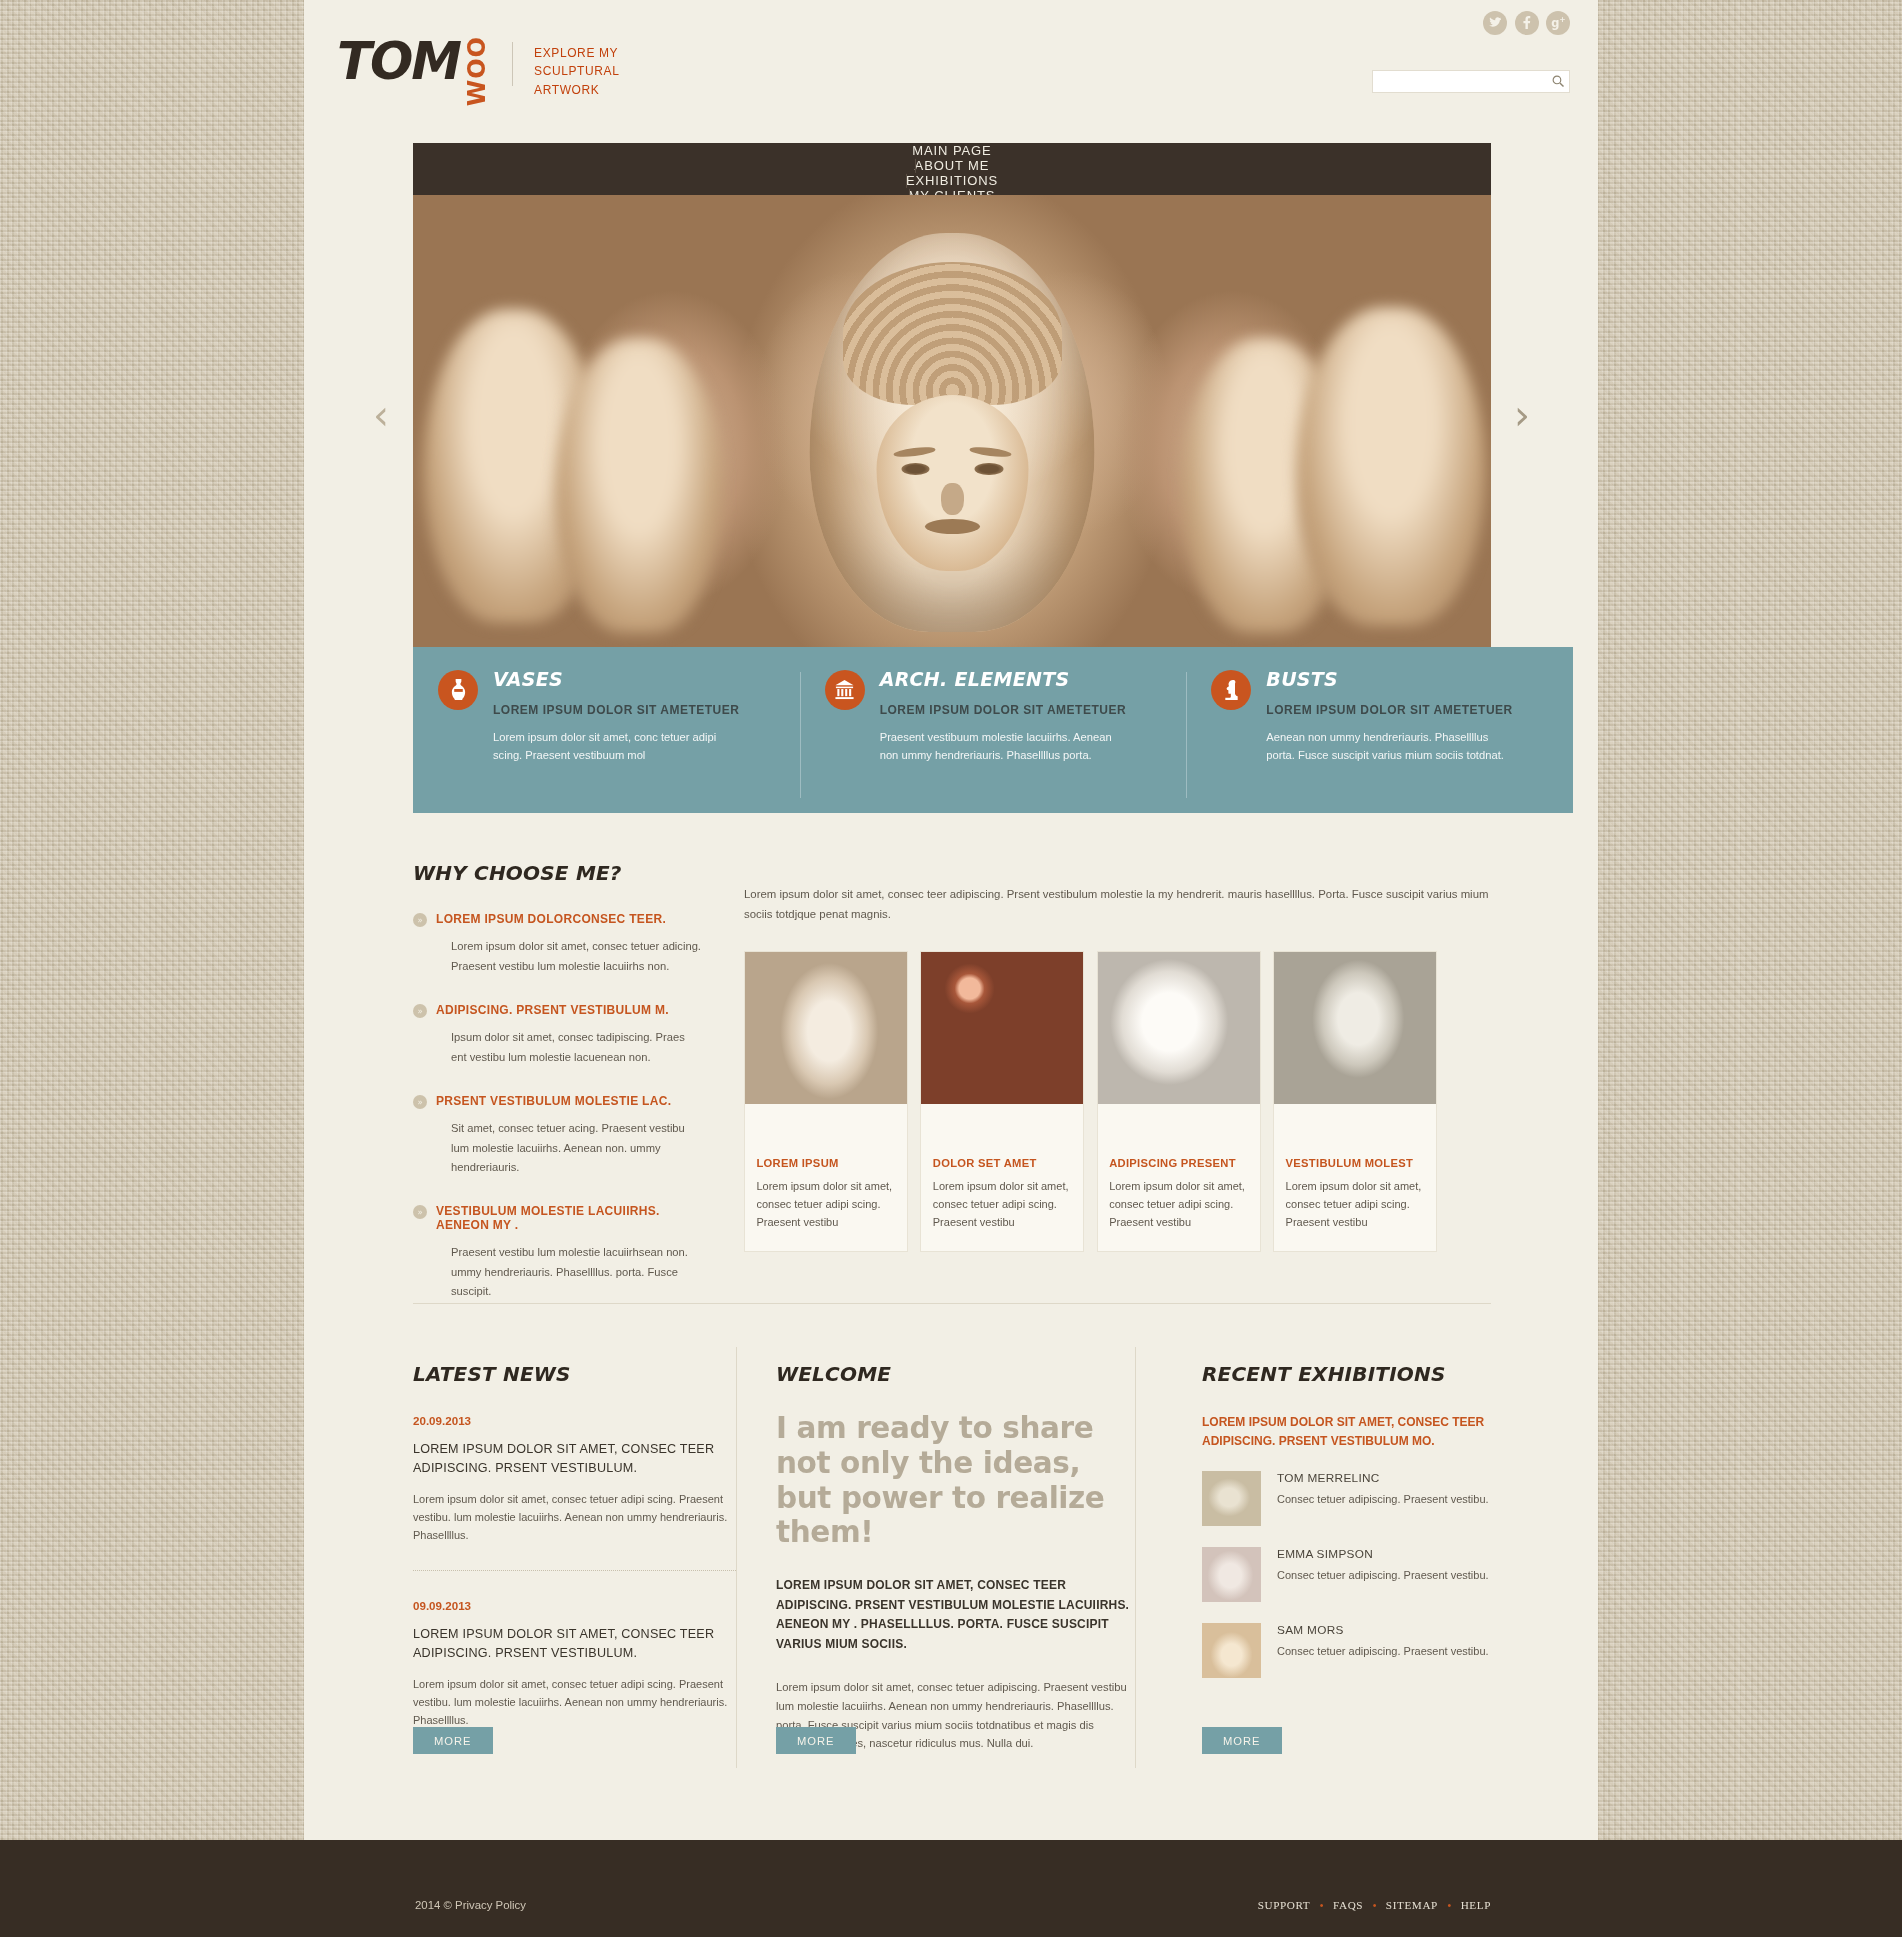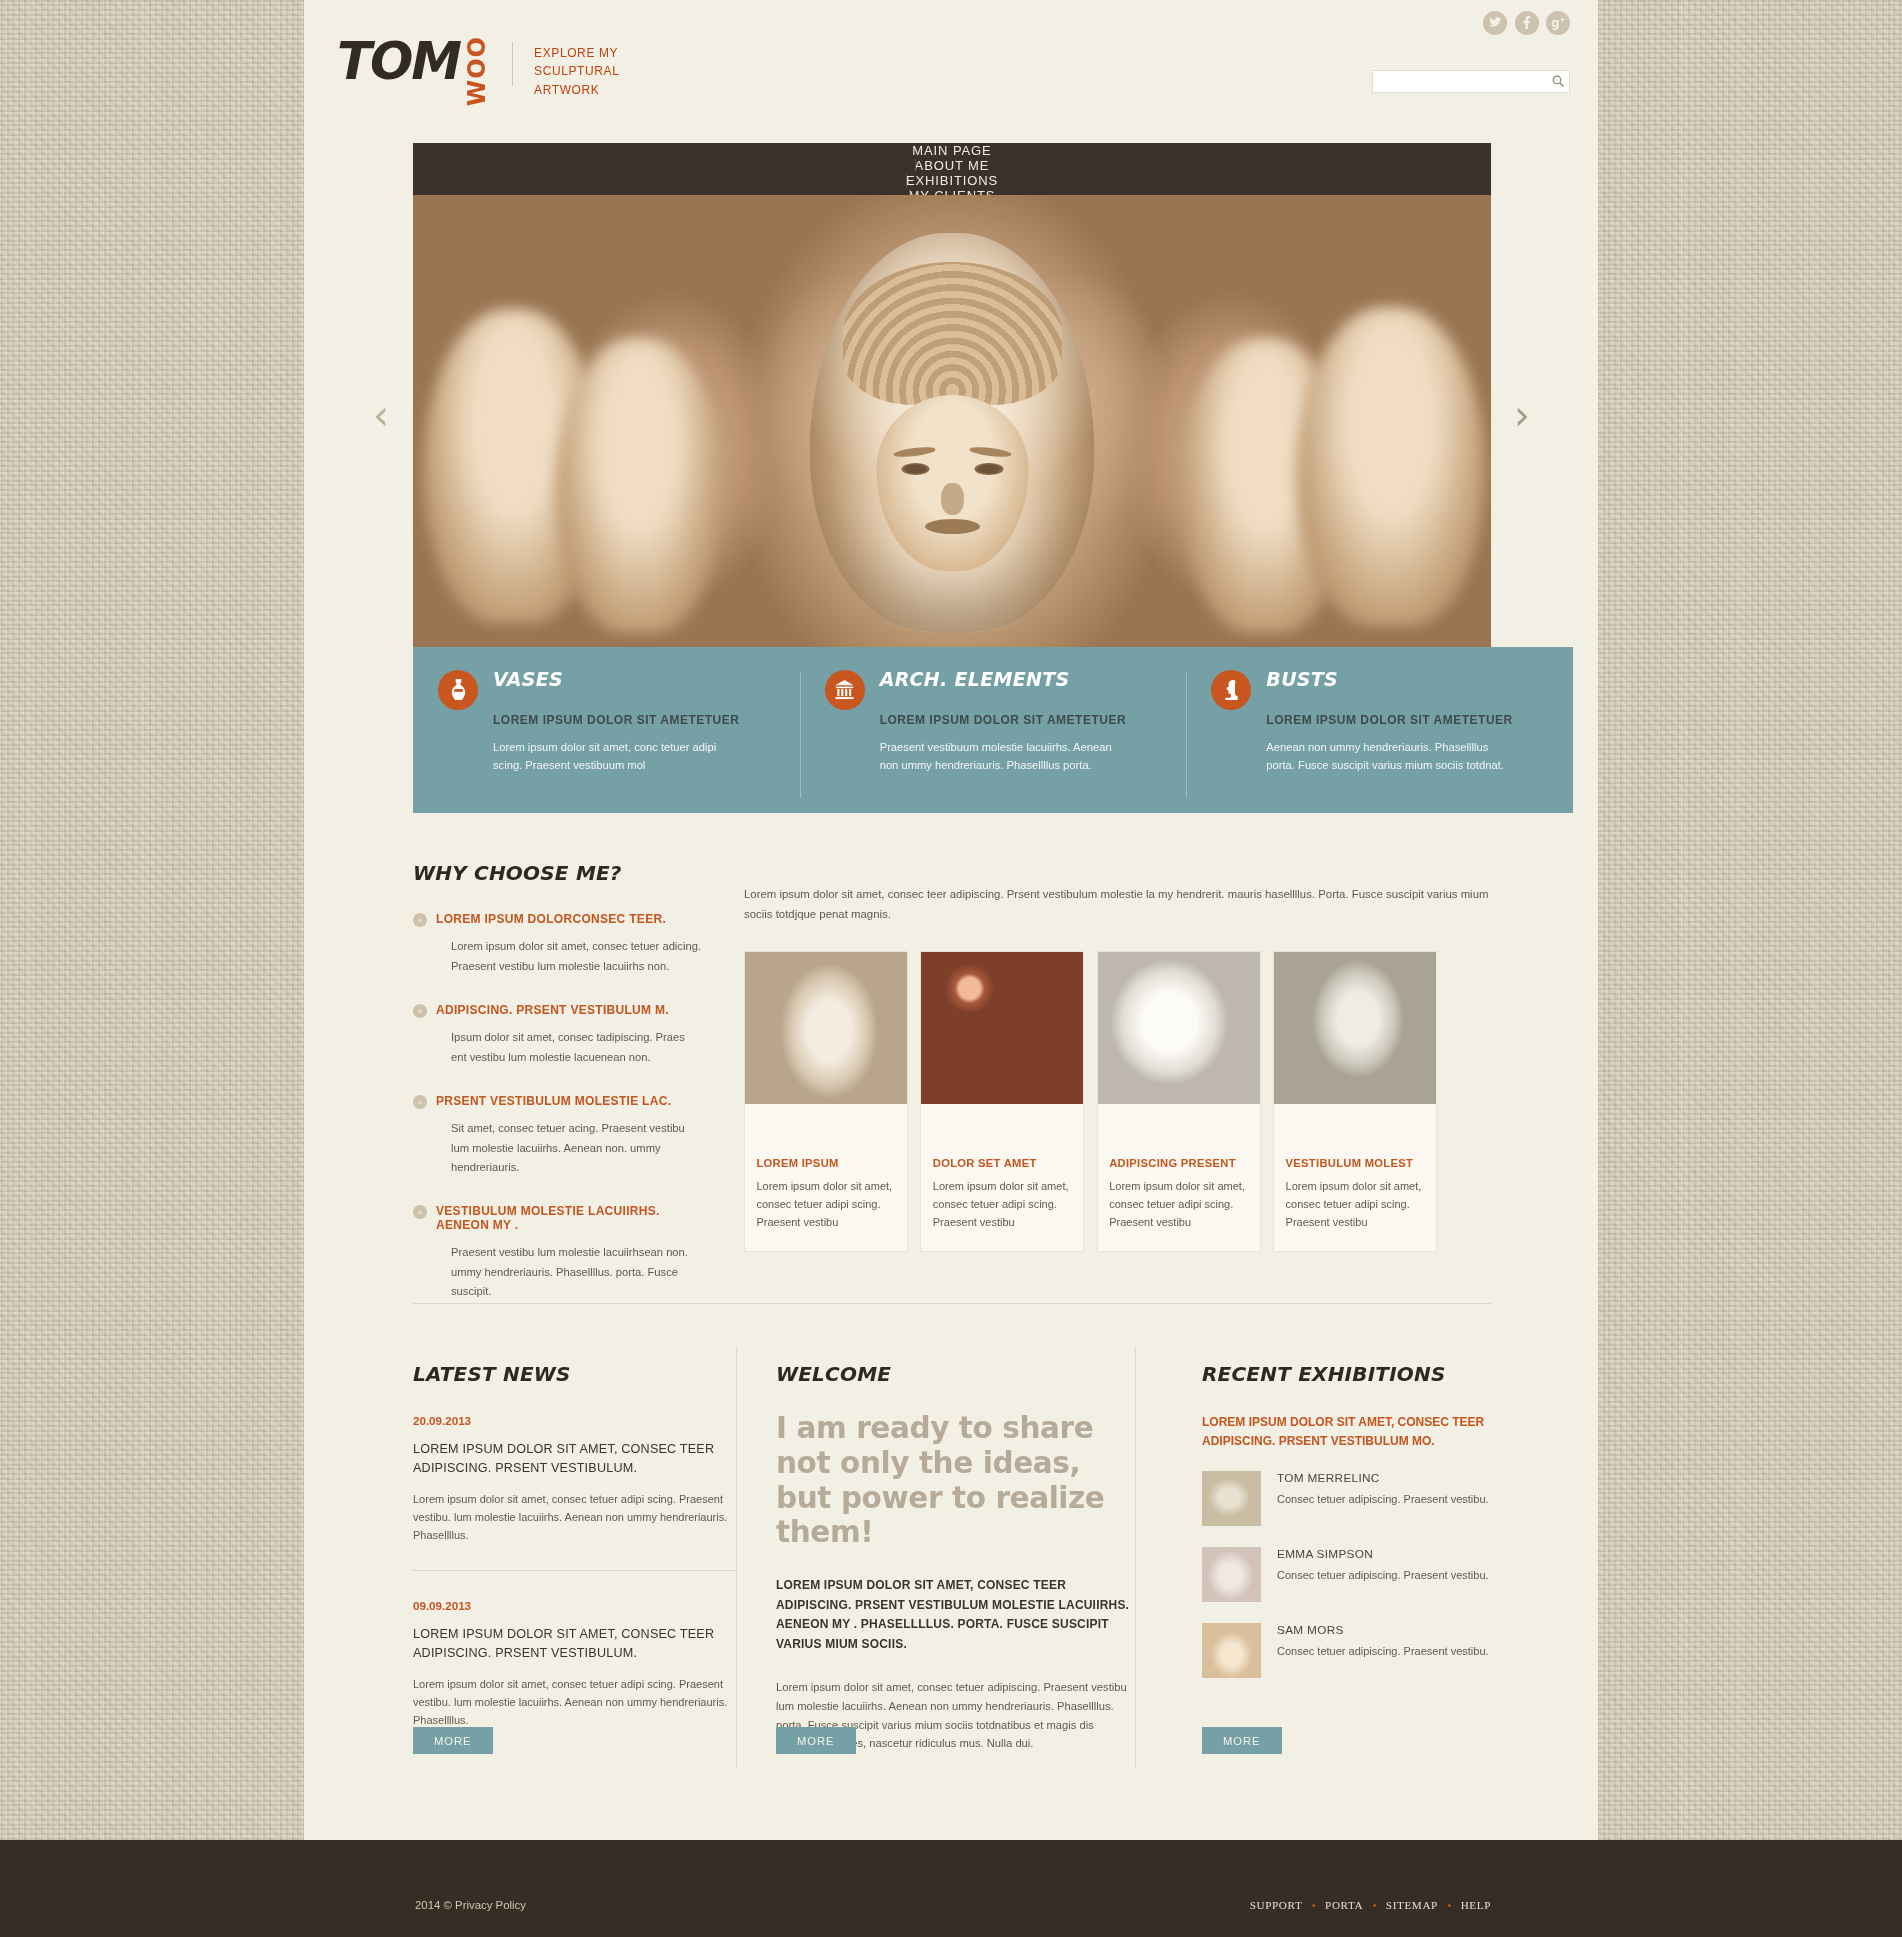--- a/index.html
+++ b/index.html
@@ -130,21 +130,21 @@
   .f-icon {
     width:40px; height:40px; border-radius:50%; background:#c9551f; flex:0 0 40px;
     display:flex; align-items:center; justify-content:center; color:#fff;
     font-size:20px; margin-top:1.9px; font-family:"DejaVu Sans", sans-serif;
   }
   .f-body { margin-left:15px; }
   .f-title {
     font-family:"DejaVu Sans", sans-serif; font-style:italic; font-weight:bold;
     font-size:19px; color:#ffffff; letter-spacing:0.3px;
   }
-  .f-sub { font-size:12px; font-weight:bold; color:#3e4a4b; letter-spacing:0.5px; margin-top:23px; }
+  .f-sub { font-size:12px; font-weight:bold; color:#3e4a4b; letter-spacing:0.5px; margin-top:13px; }
   .f-text { font-size:11.2px; color:#f3f6f6; line-height:1.62; margin-top:10.5px; max-width:238px; }
   
   .mid { position:absolute; left:109px; top:861px; width:1078px; display:flex; }
   .col-why { width:290px; }
   .col-samples { width:788px; padding-left:41px; }
   .sec-title {
     font-family:"DejaVu Sans", sans-serif; font-weight:bold; font-style:italic;
     font-size:20px; color:#2f2820; letter-spacing:0.2px;
   }
   .why-list { margin-top:27px; }
@@ -495,21 +495,21 @@
   </div>
 
 </div>
 
 <div class="footer">
   <div class="footer-inner">
     <div class="copyright">2014 © Privacy Policy</div>
     <div class="footer-links">
       <a href="#">SUPPORT</a>
       <span class="fsep">•</span>
-      <a href="#">PORTA</a>
+      <a href="#">FAQS</a>
       <span class="fsep">•</span>
       <a href="#">SITEMAP</a>
       <span class="fsep">•</span>
       <a href="#">HELP</a>
     </div>
   </div>
 </div>
 
 
 </body></html>

